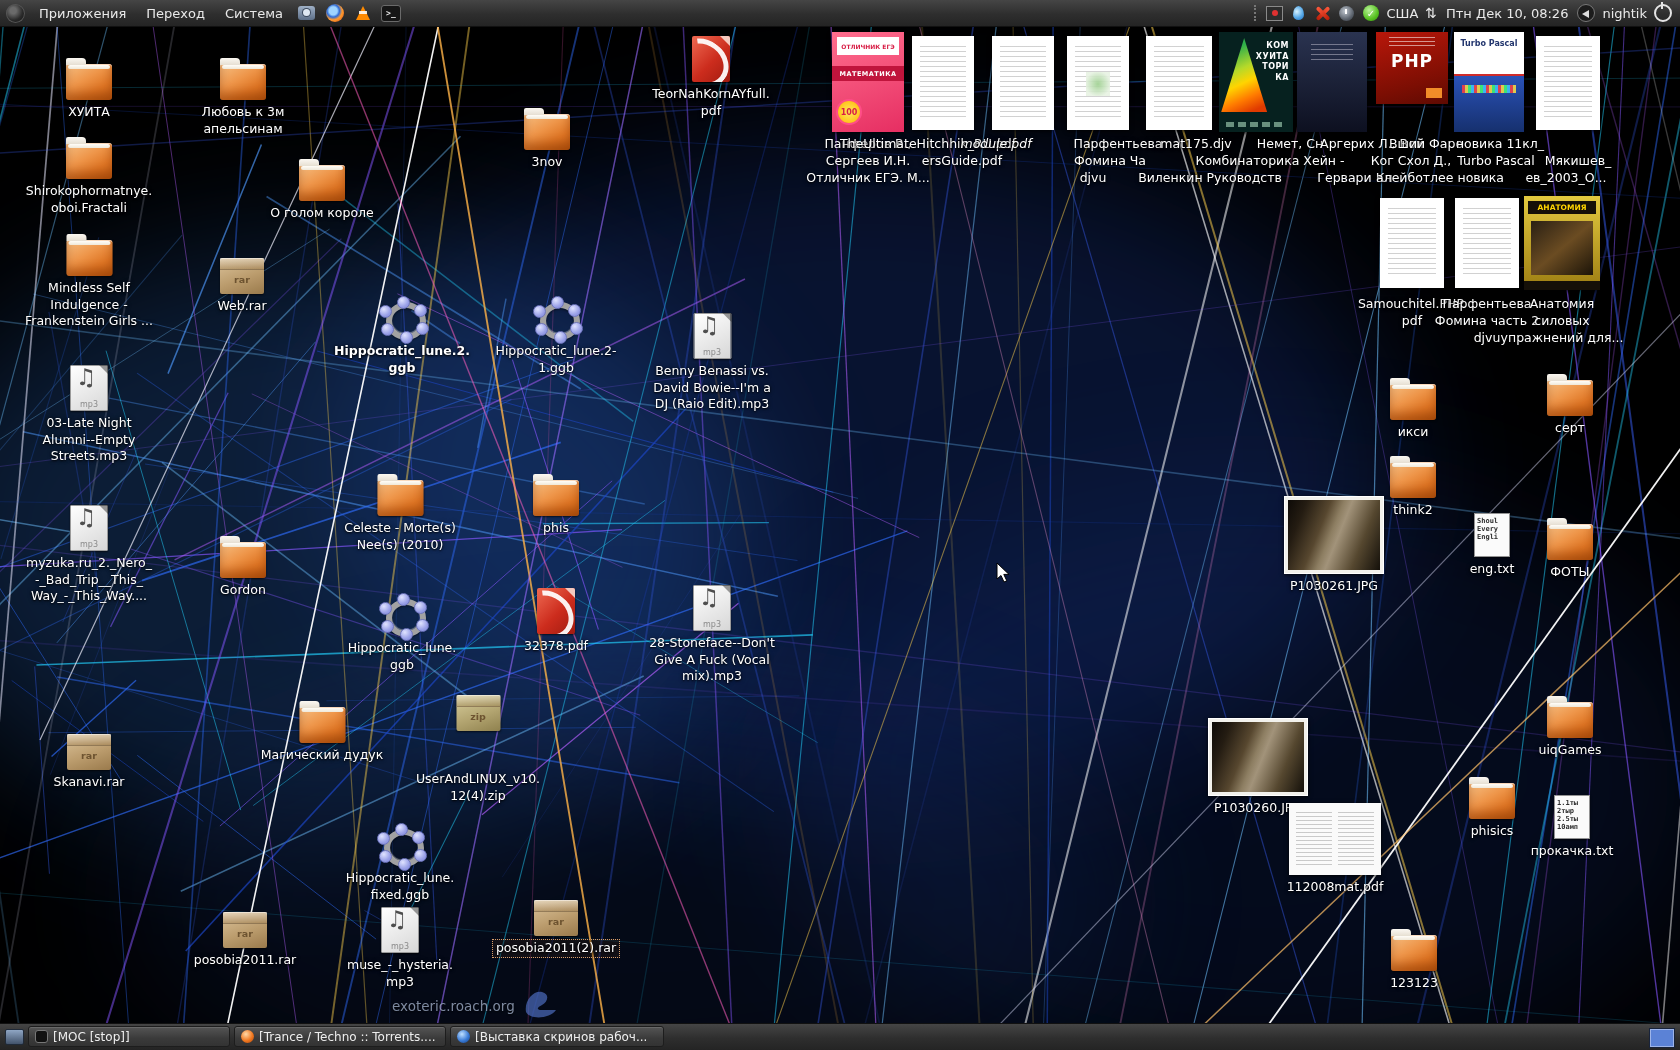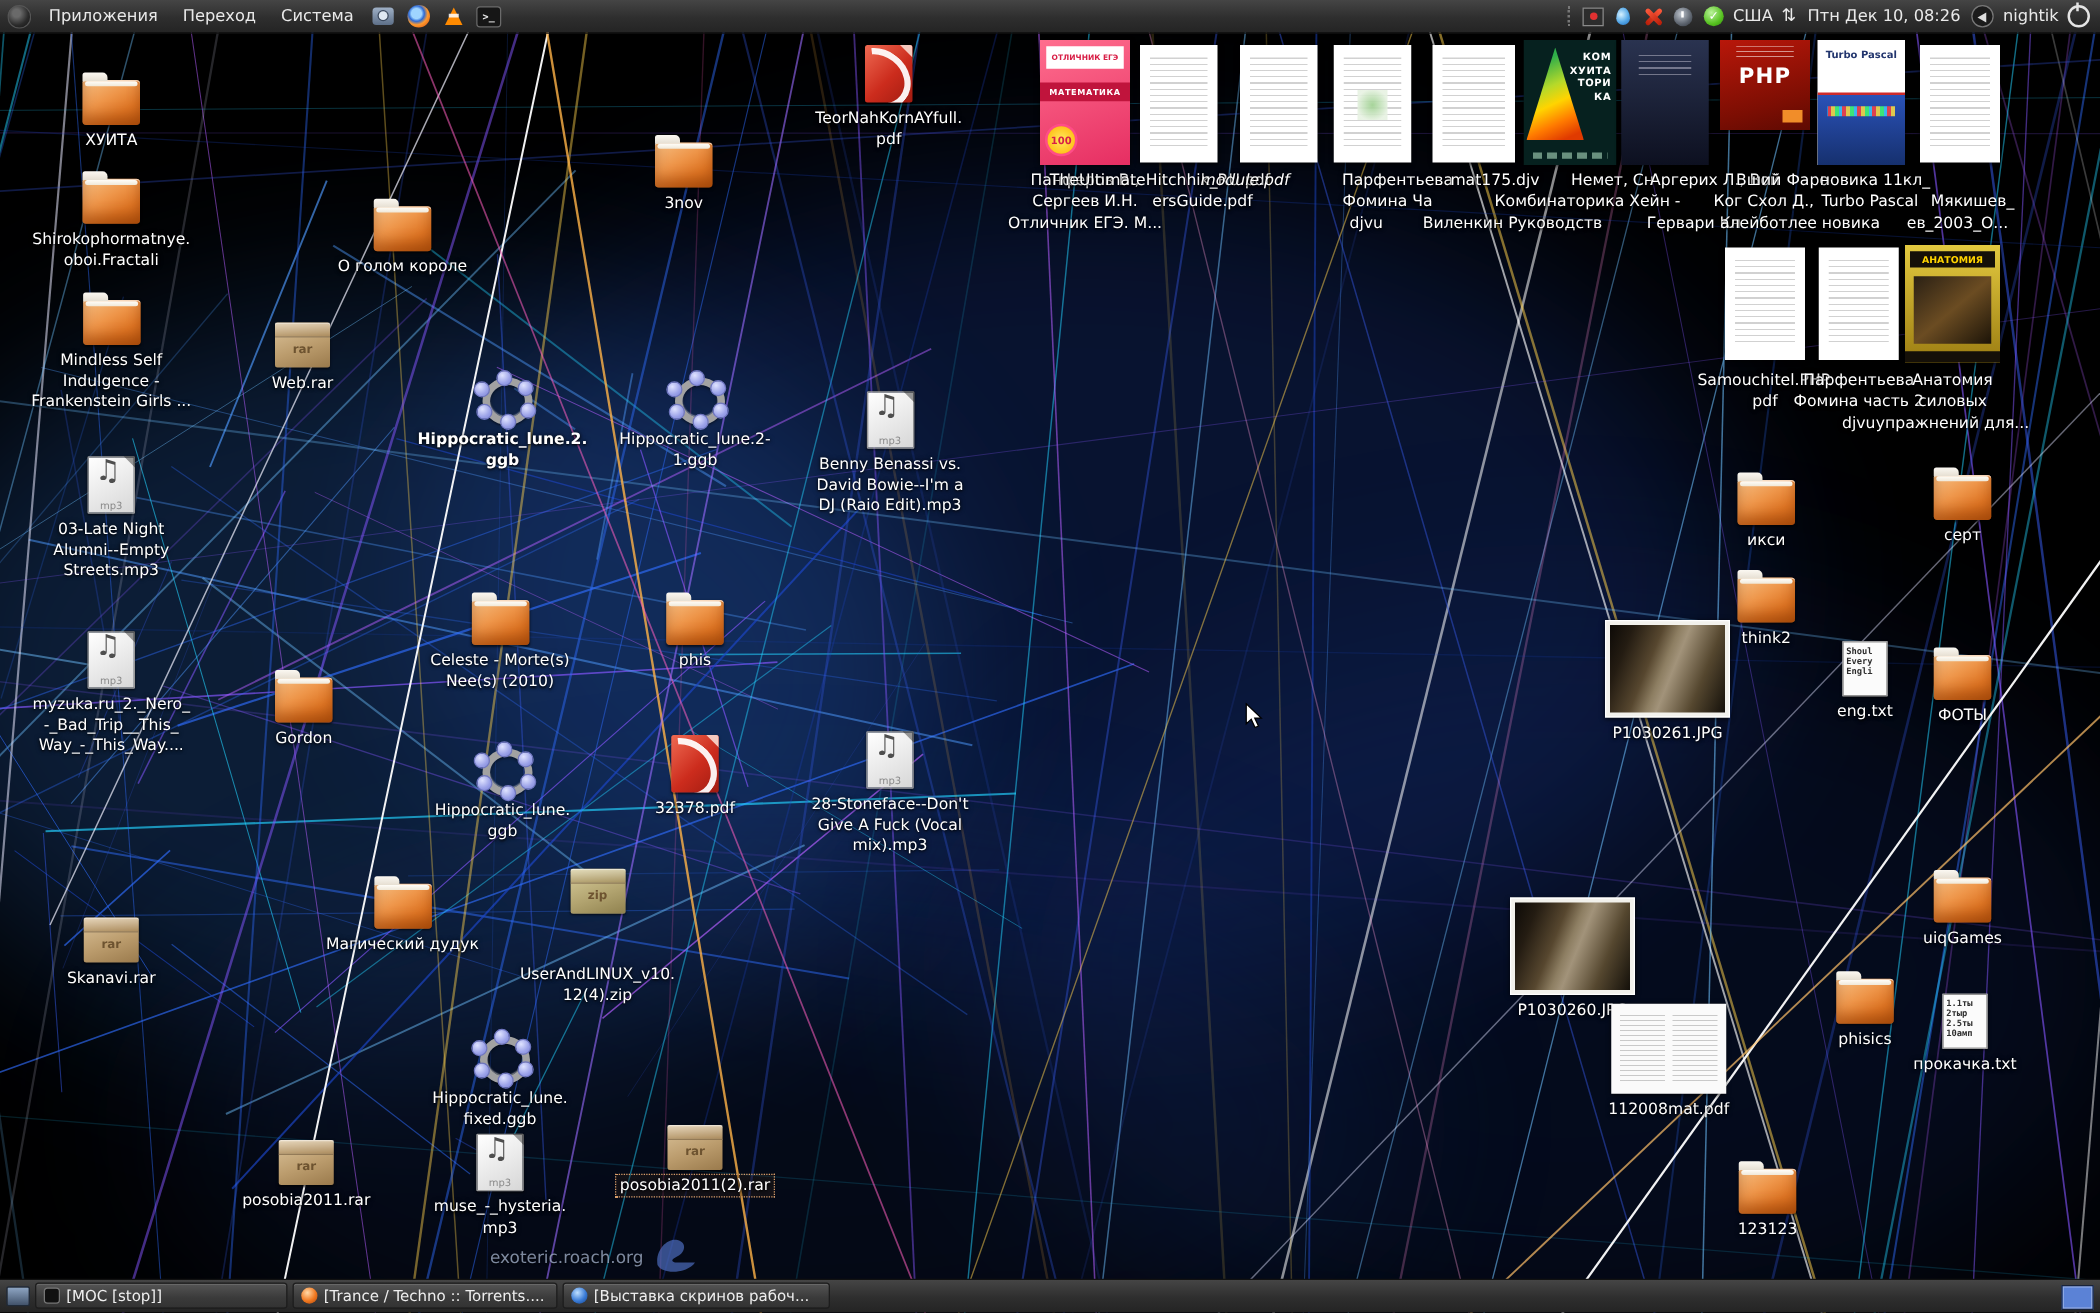--- a/index.html
+++ b/index.html
@@ -301,20 +301,25 @@
       <line x1="1694" y1="300" x2="956" y2="1070" stroke="#dfe2ff" stroke-opacity="0.45" stroke-width="1.2"></line>
       <line x1="1146" y1="-20" x2="760" y2="1070" stroke="#ffd24d" stroke-opacity="0.5" stroke-width="1.1"></line>
       <line x1="908" y1="-20" x2="1180" y2="1070" stroke="#ff9ad8" stroke-opacity="0.35" stroke-width="1.1"></line>
     </svg>
 
   <div id="desk">
       <div class="di" style="left: 89px; top: 57px; width: 150px;">
         <div class="folder"></div>
         <div class="lbl">ХУИТА</div>
       </div>
+      <div class="di" style="left: 243px; top: 57px; width: 150px;">
+        <div class="folder"></div>
+        <div class="lbl">Любовь к 3м
+апельсинам</div>
+      </div>
       <div class="di" style="left: 89px; top: 136px; width: 170px;">
         <div class="folder"></div>
         <div class="lbl">Shirokophormatnye.
 oboi.Fractali</div>
       </div>
       <div class="di" style="left: 322px; top: 158px; width: 140px;">
         <div class="folder"></div>
         <div class="lbl">О голом короле</div>
       </div>
       <div class="di" style="left: 89px; top: 233px; width: 175px;">

